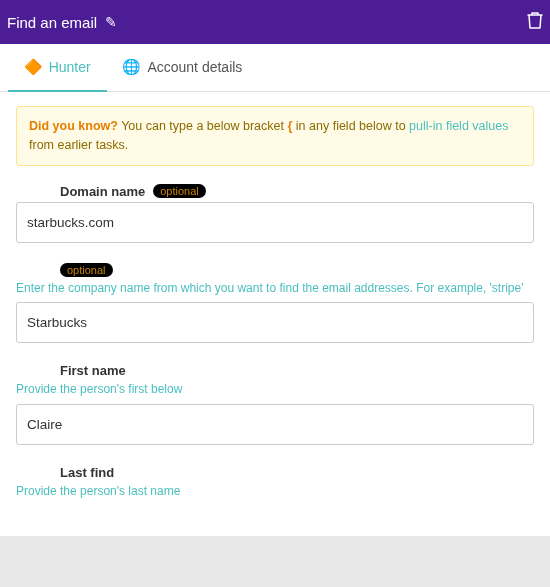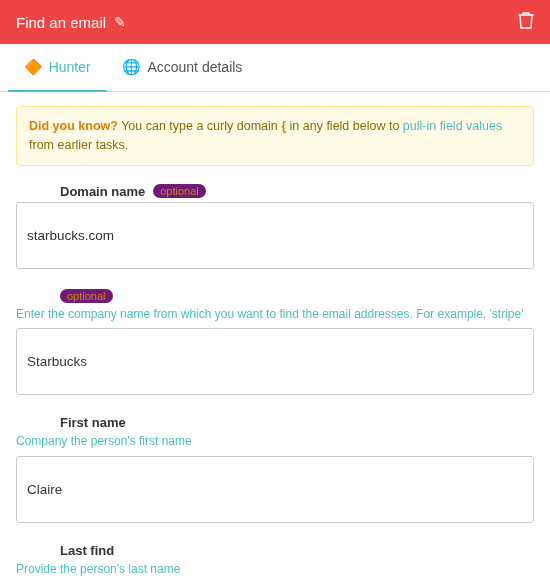--- a/index.html
+++ b/index.html
@@ -4,25 +4,25 @@
   <style>
     * { box-sizing: border-box; margin: 0; padding: 0; }
     body {
       font-family: -apple-system, BlinkMacSystemFont, 'Segoe UI', Arial, sans-serif;
       background: #e8e8e8;
       width: 550px;
       min-height: 587px;
     }
 
     .header {
-      background: #ef4444;
+      background: #4c1d95;
       display: flex;
       align-items: center;
       justify-content: space-between;
-      padding: 0 16px;
+      padding: 0 7px;
       height: 44px;
     }
 
     .header-left {
       display: flex;
       align-items: center;
       gap: 8px;
     }
 
     .header-title {
@@ -116,40 +116,40 @@
       padding-left: 44px;
     }
 
     .field-label {
       font-size: 13px;
       font-weight: 600;
       color: #333;
     }
 
     .optional-badge {
-      background: #701a75;
+      background: #000000;
       color: #c8860a;
       font-size: 11px;
       padding: 1px 7px;
       border-radius: 10px;
       font-weight: 500;
     }
 
     .field-description {
       font-size: 12px;
       color: #4bbfbf;
       margin-bottom: 6px;
       line-height: 1.4;
     }
 
     .field-input {
       width: 100%;
       border: 1px solid #ccc;
       border-radius: 3px;
-      padding: 25px 10px;
+      padding: 12px 10px;
       font-size: 13.5px;
       color: #333;
       outline: none;
     }
   </style>
 </head>
 <body>
 
 <div class="header">
   <div class="header-left">
@@ -171,21 +171,21 @@
       <span>Hunter</span>
     </div>
     <div class="tab">
       <span class="tab-icon">🌐</span>
       <span>Account details</span>
     </div>
   </div>
 
   <div class="info-banner">
     <span class="highlight">Did you know?</span>
-    <span> You can type a curly domain </span>
+    <span> You can type a below bracket </span>
     <span class="highlight">{</span>
     <span> in any field below to </span>
     <span class="link">pull-in field values</span>
     <span> from earlier tasks.</span>
   </div>
 
   <div class="form-container">
 
     <div class="form-group">
       <div class="field-label-row">
@@ -200,21 +200,21 @@
         <span class="optional-badge">optional</span>
       </div>
       <div class="field-description">Enter the company name from which you want to find the email addresses. For example, 'stripe'</div>
       <input class="field-input" type="text" value="Starbucks" style="">
     </div>
 
     <div class="form-group">
       <div class="field-label-row">
         <span class="field-label">First name</span>
       </div>
-      <div class="field-description">Company the person's first name</div>
+      <div class="field-description">Provide the person's first below</div>
       <input class="field-input" type="text" value="Claire" style="">
     </div>
 
     <div class="form-group">
       <div class="field-label-row">
         <span class="field-label">Last find</span>
       </div>
       <div class="field-description">Provide the person's last name</div>
     </div>
 

